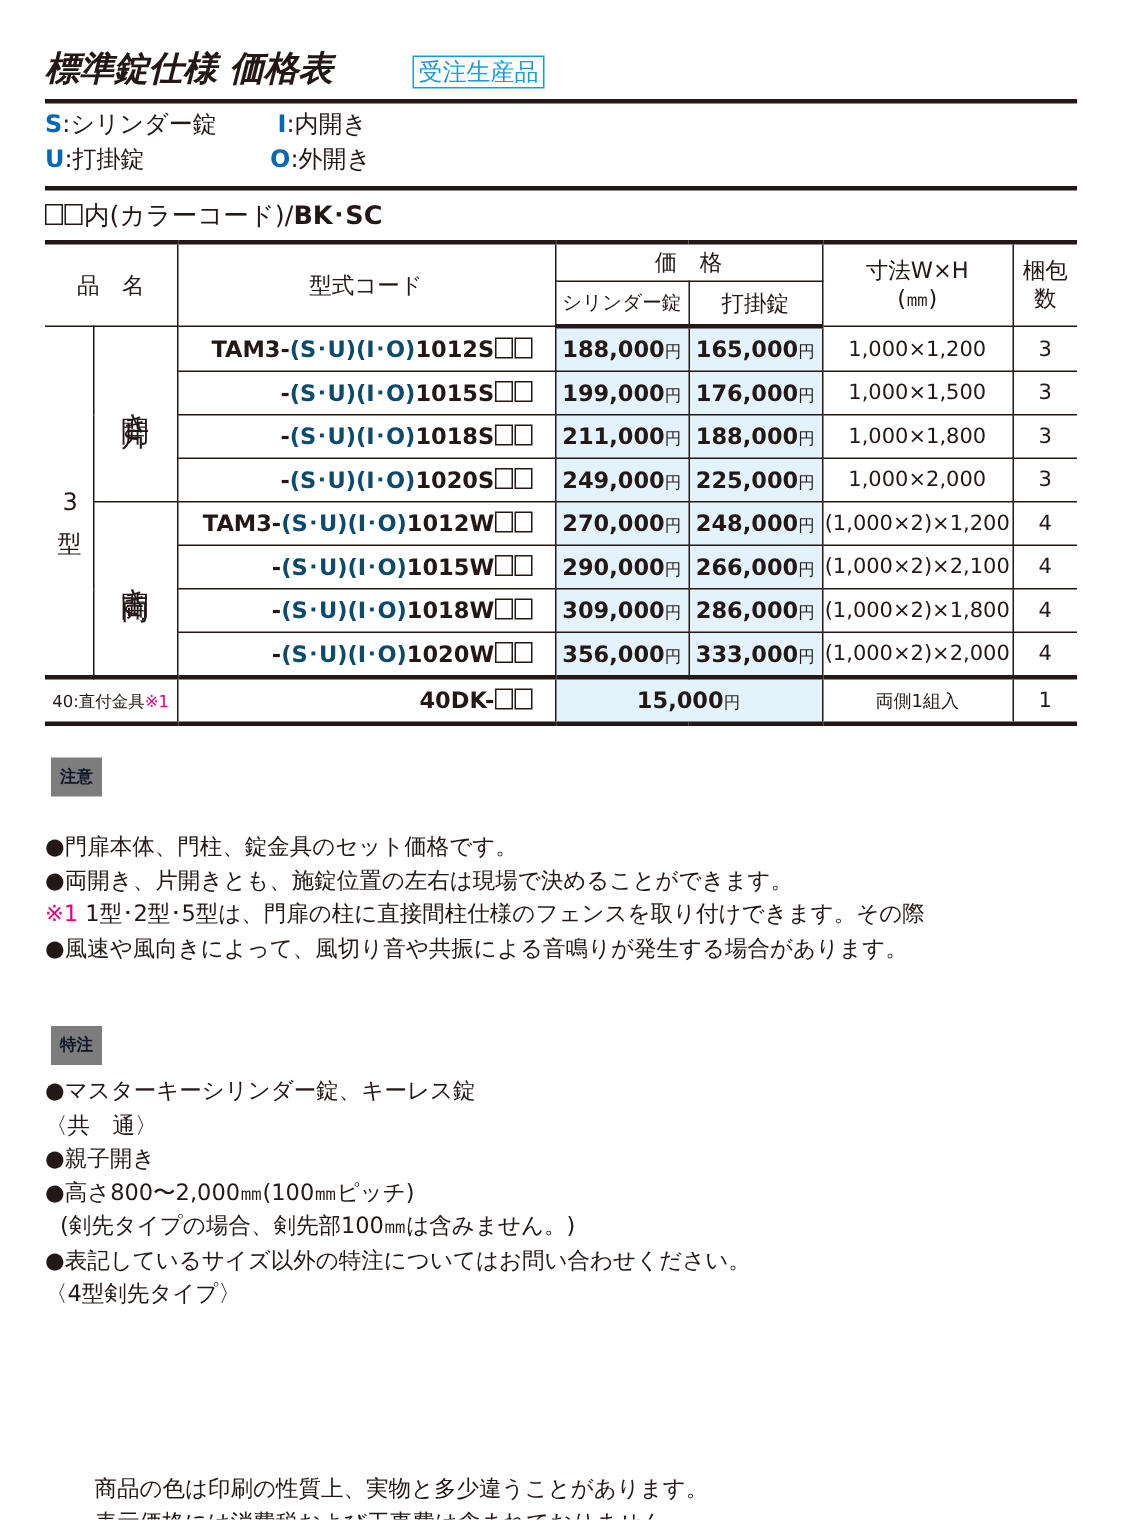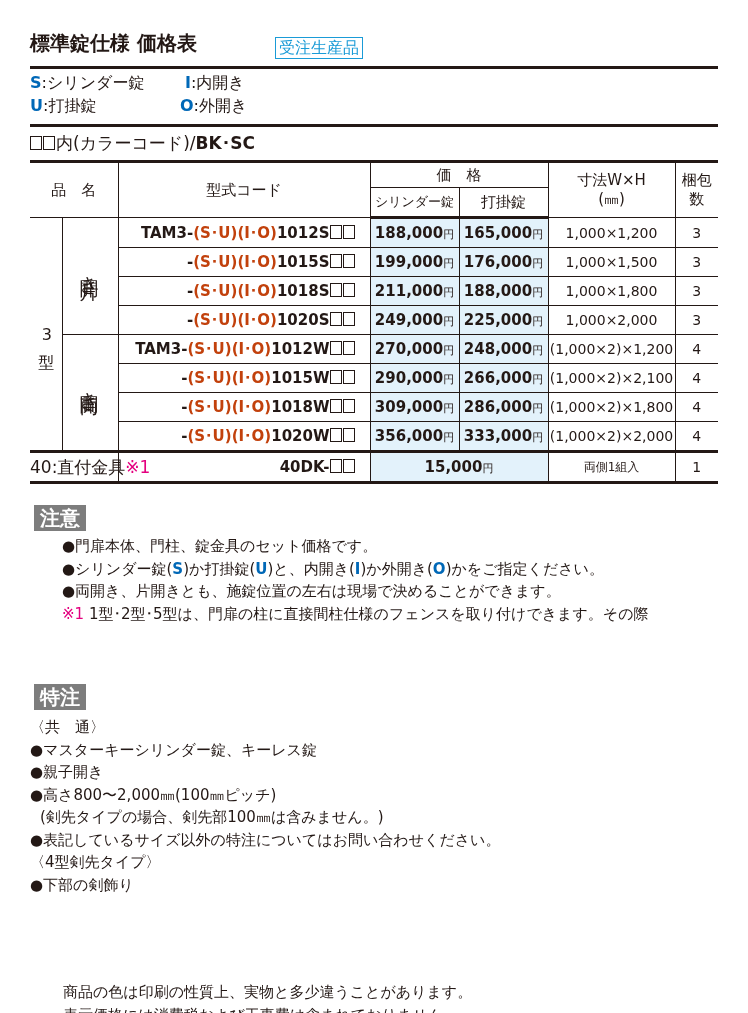--- a/index.html
+++ b/index.html
@@ -1,36 +1,36 @@
 <!DOCTYPE html>
 <html><head>
 <meta charset="utf-8">
 <style>
   html,body{margin:0;padding:0;background:#fff;}
   body{width:748px;height:1013px;position:relative;font-family:"DejaVu Sans","Liberation Sans",sans-serif;color:#231815;overflow:hidden;}
   .abs{position:absolute;}
-  .title{left:30px;top:30px;font-size:20px;font-weight:bold;letter-spacing:0px;white-space:nowrap;}
+  .title{left:30px;top:30px;font-size:23px;font-weight:bold;letter-spacing:0px;white-space:nowrap;font-style:italic;}
   .badge{left:275px;top:37px;font-size:16px;color:#1a9bd7;border:1.5px solid #1a9bd7;padding:0 3px;line-height:20px;white-space:nowrap;}
   .rule{left:30px;width:688px;background:#231815;}
   .legend{font-size:16px;white-space:nowrap;line-height:20px;}
   .blue{color:#0068b7;font-weight:bold;}
   .colorline{left:30px;top:132px;font-size:17px;white-space:nowrap;}
   .colorline b{font-weight:bold;}
   .sq{display:inline-block;width:10px;height:12px;border:1px solid #231815;margin-right:1px;vertical-align:-1px;}
   table.pt{position:absolute;left:30px;top:160px;width:688px;border-collapse:collapse;table-layout:fixed;font-size:14px;}
   table.pt td{border:1px solid #231815;padding:0;text-align:center;height:28px;}
   table.pt tr.hdr td{font-size:15px;}
   .thick-top td{border-top:3px solid #231815 !important;}
   .thick-bot td{border-bottom:3px solid #231815 !important;}
   .price{background:#e3f2fb;font-weight:bold;font-size:15px;}
   .yen{font-size:11px;font-weight:normal;}
   .code{text-align:right !important;padding-right:14px !important;font-weight:bold;font-size:15px;white-space:nowrap;}
-  .code .c{color:#c2410c;}
+  .code .c{color:#0c4a6e;}
   .vert{writing-mode:vertical-rl;text-orientation:upright;font-size:19px;letter-spacing:-2px;}
-  .section-tag{background:#7d7d7d;color:#ffffff;font-size:20px;font-weight:bold;padding:1px 6px;line-height:24px;}
+  .section-tag{background:#7d7d7d;color:#0f172a;font-size:11px;font-weight:bold;padding:1px 6px;line-height:24px;}
   .note{left:30px;font-size:15px;line-height:22.5px;white-space:nowrap;}
   .note .ref{color:#e4007f;}
 </style>
 </head>
 <body>
 
 <div class="abs title">標準錠仕様 価格表</div>
 <div class="abs badge">受注生産品</div>
 <div class="abs rule" style="top:66px;height:3px;"></div>
 
@@ -142,45 +142,44 @@
 
   <tr>
     <td class="code"><span>-</span><span class="c">(S･U)</span><span class="c">(I･O)</span><span>1020W</span><span class="sq"></span><span class="sq"></span></td>
     <td class="price"><span>356,000</span><span class="yen">円</span></td>
     <td class="price"><span>333,000</span><span class="yen">円</span></td>
     <td>(1,000×2)×2,000</td>
     <td style="border-right:none;">4</td>
   </tr>
 
   <tr class="thick-top thick-bot">
-    <td colspan="2" style="border-left:none;font-size:17px;white-space:nowrap;"><span>40:直付金具</span><span style="color:#e4007f;">※1</span></td>
+    <td colspan="2" style="border-left:none;font-size:11px;white-space:nowrap;"><span>40:直付金具</span><span style="color:#e4007f;">※1</span></td>
     <td class="code" style="text-align:center;padding-left:10px !important;"><span>40DK-</span><span class="sq"></span><span class="sq"></span></td>
     <td colspan="2" class="price"><span>15,000</span><span class="yen">円</span></td>
     <td style="font-size:12px;">両側1組入</td>
     <td style="border-right:none;">1</td>
   </tr>
 </tbody>
   </table>
 
 <div class="abs section-tag" style="left:34px;top:505px;">注意</div>
-<div class="abs note" style="top:535px;margin-left:32px;">
+<div class="abs note" style="top:553px;">
   <div>●門扉本体、門柱、錠金具のセット価格です。</div>
-  <div><span>●シリンダー錠(</span><span class="blue">S</span><span>)か打掛錠(</span><span class="blue">U</span><span>)と、内開き(</span><span class="blue">I</span><span>)か外開き(</span><span class="blue">O</span><span>)かをご指定ください。</span></div>
   <div>●両開き、片開きとも、施錠位置の左右は現場で決めることができます。</div>
   <div><span class="ref">※1</span><span> 1型･2型･5型は、門扉の柱に直接間柱仕様のフェンスを取り付けできます。その際</span></div>
+  <div>●風速や風向きによって、風切り音や共振による音鳴りが発生する場合があります。</div>
 </div>
 
 <div class="abs section-tag" style="left:34px;top:684px;">特注</div>
 <div class="abs note" style="top:716px;">
+  <div>●マスターキーシリンダー錠、キーレス錠</div>
   <div>〈共　通〉</div>
-  <div>●マスターキーシリンダー錠、キーレス錠</div>
   <div>●親子開き</div>
   <div>●高さ800〜2,000㎜(100㎜ピッチ)</div>
   <div style="padding-left:10px;">(剣先タイプの場合、剣先部100㎜は含みません。)</div>
   <div>●表記しているサイズ以外の特注についてはお問い合わせください。</div>
   <div>〈4型剣先タイプ〉</div>
-  <div>●下部の剣飾り</div>
 </div>
 
 <div class="abs note" style="top:981px;margin-left:33px;">
   <div>商品の色は印刷の性質上、実物と多少違うことがあります。</div>
   <div>表示価格には消費税および工事費は含まれておりません。</div>
 </div>
 
 </body></html>

